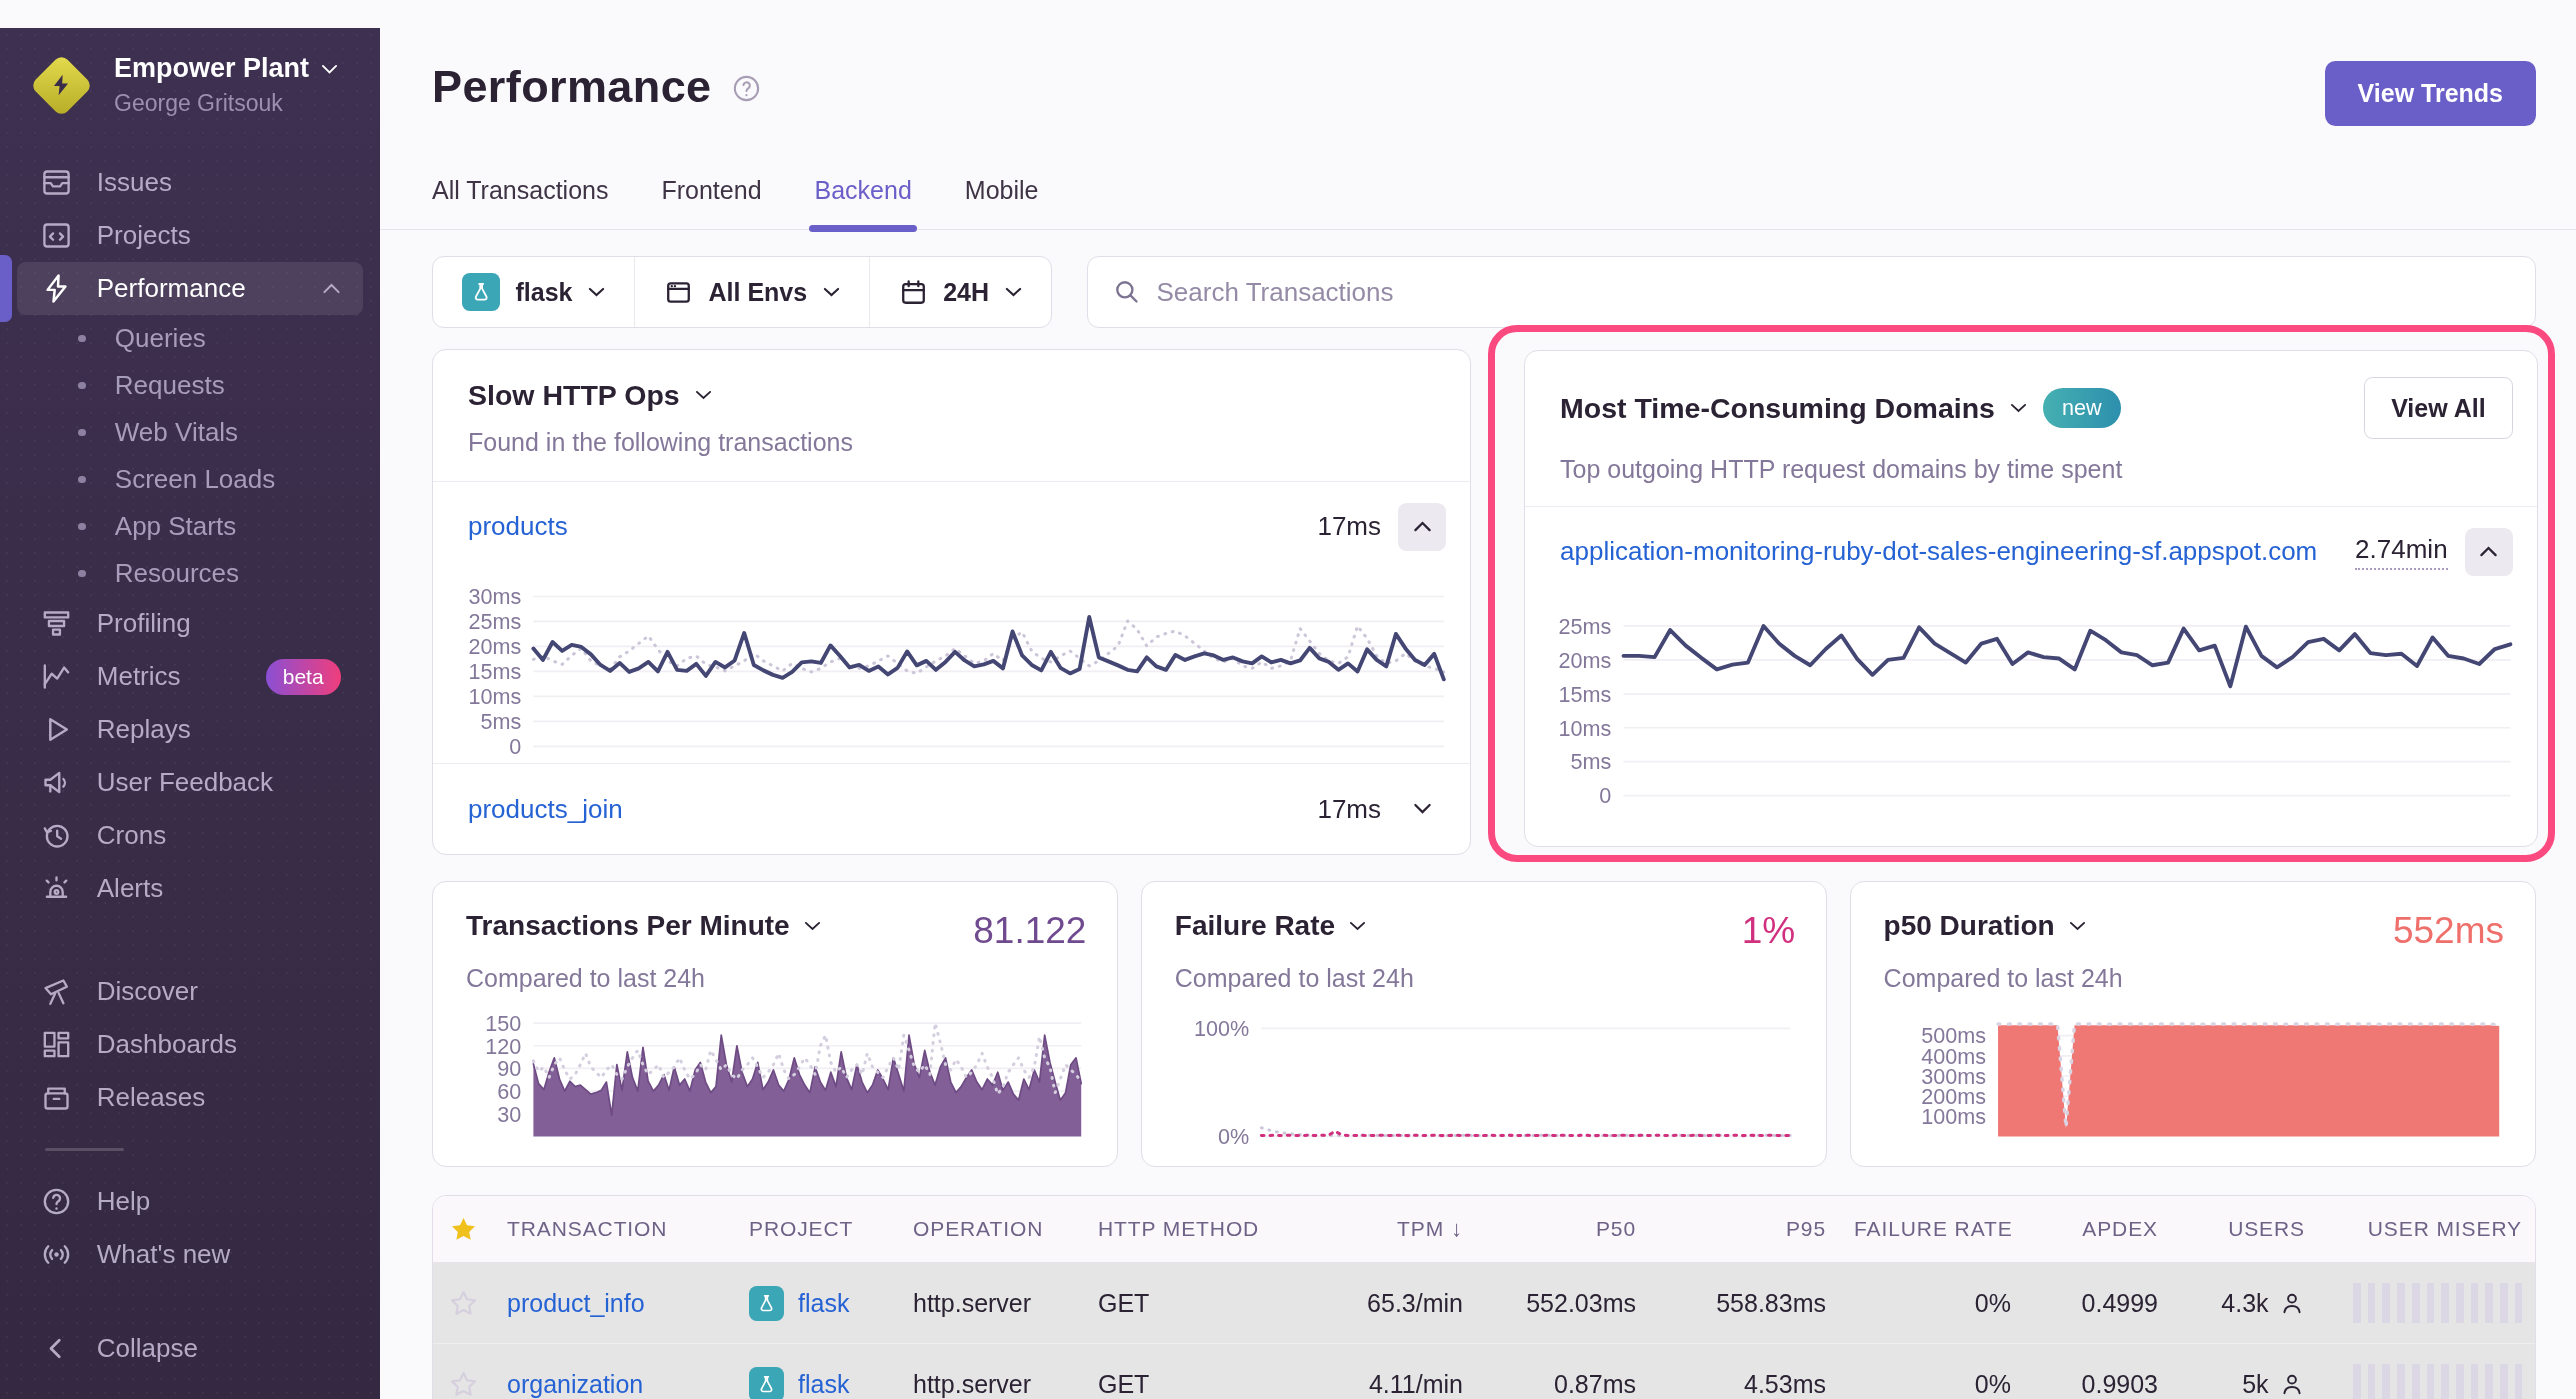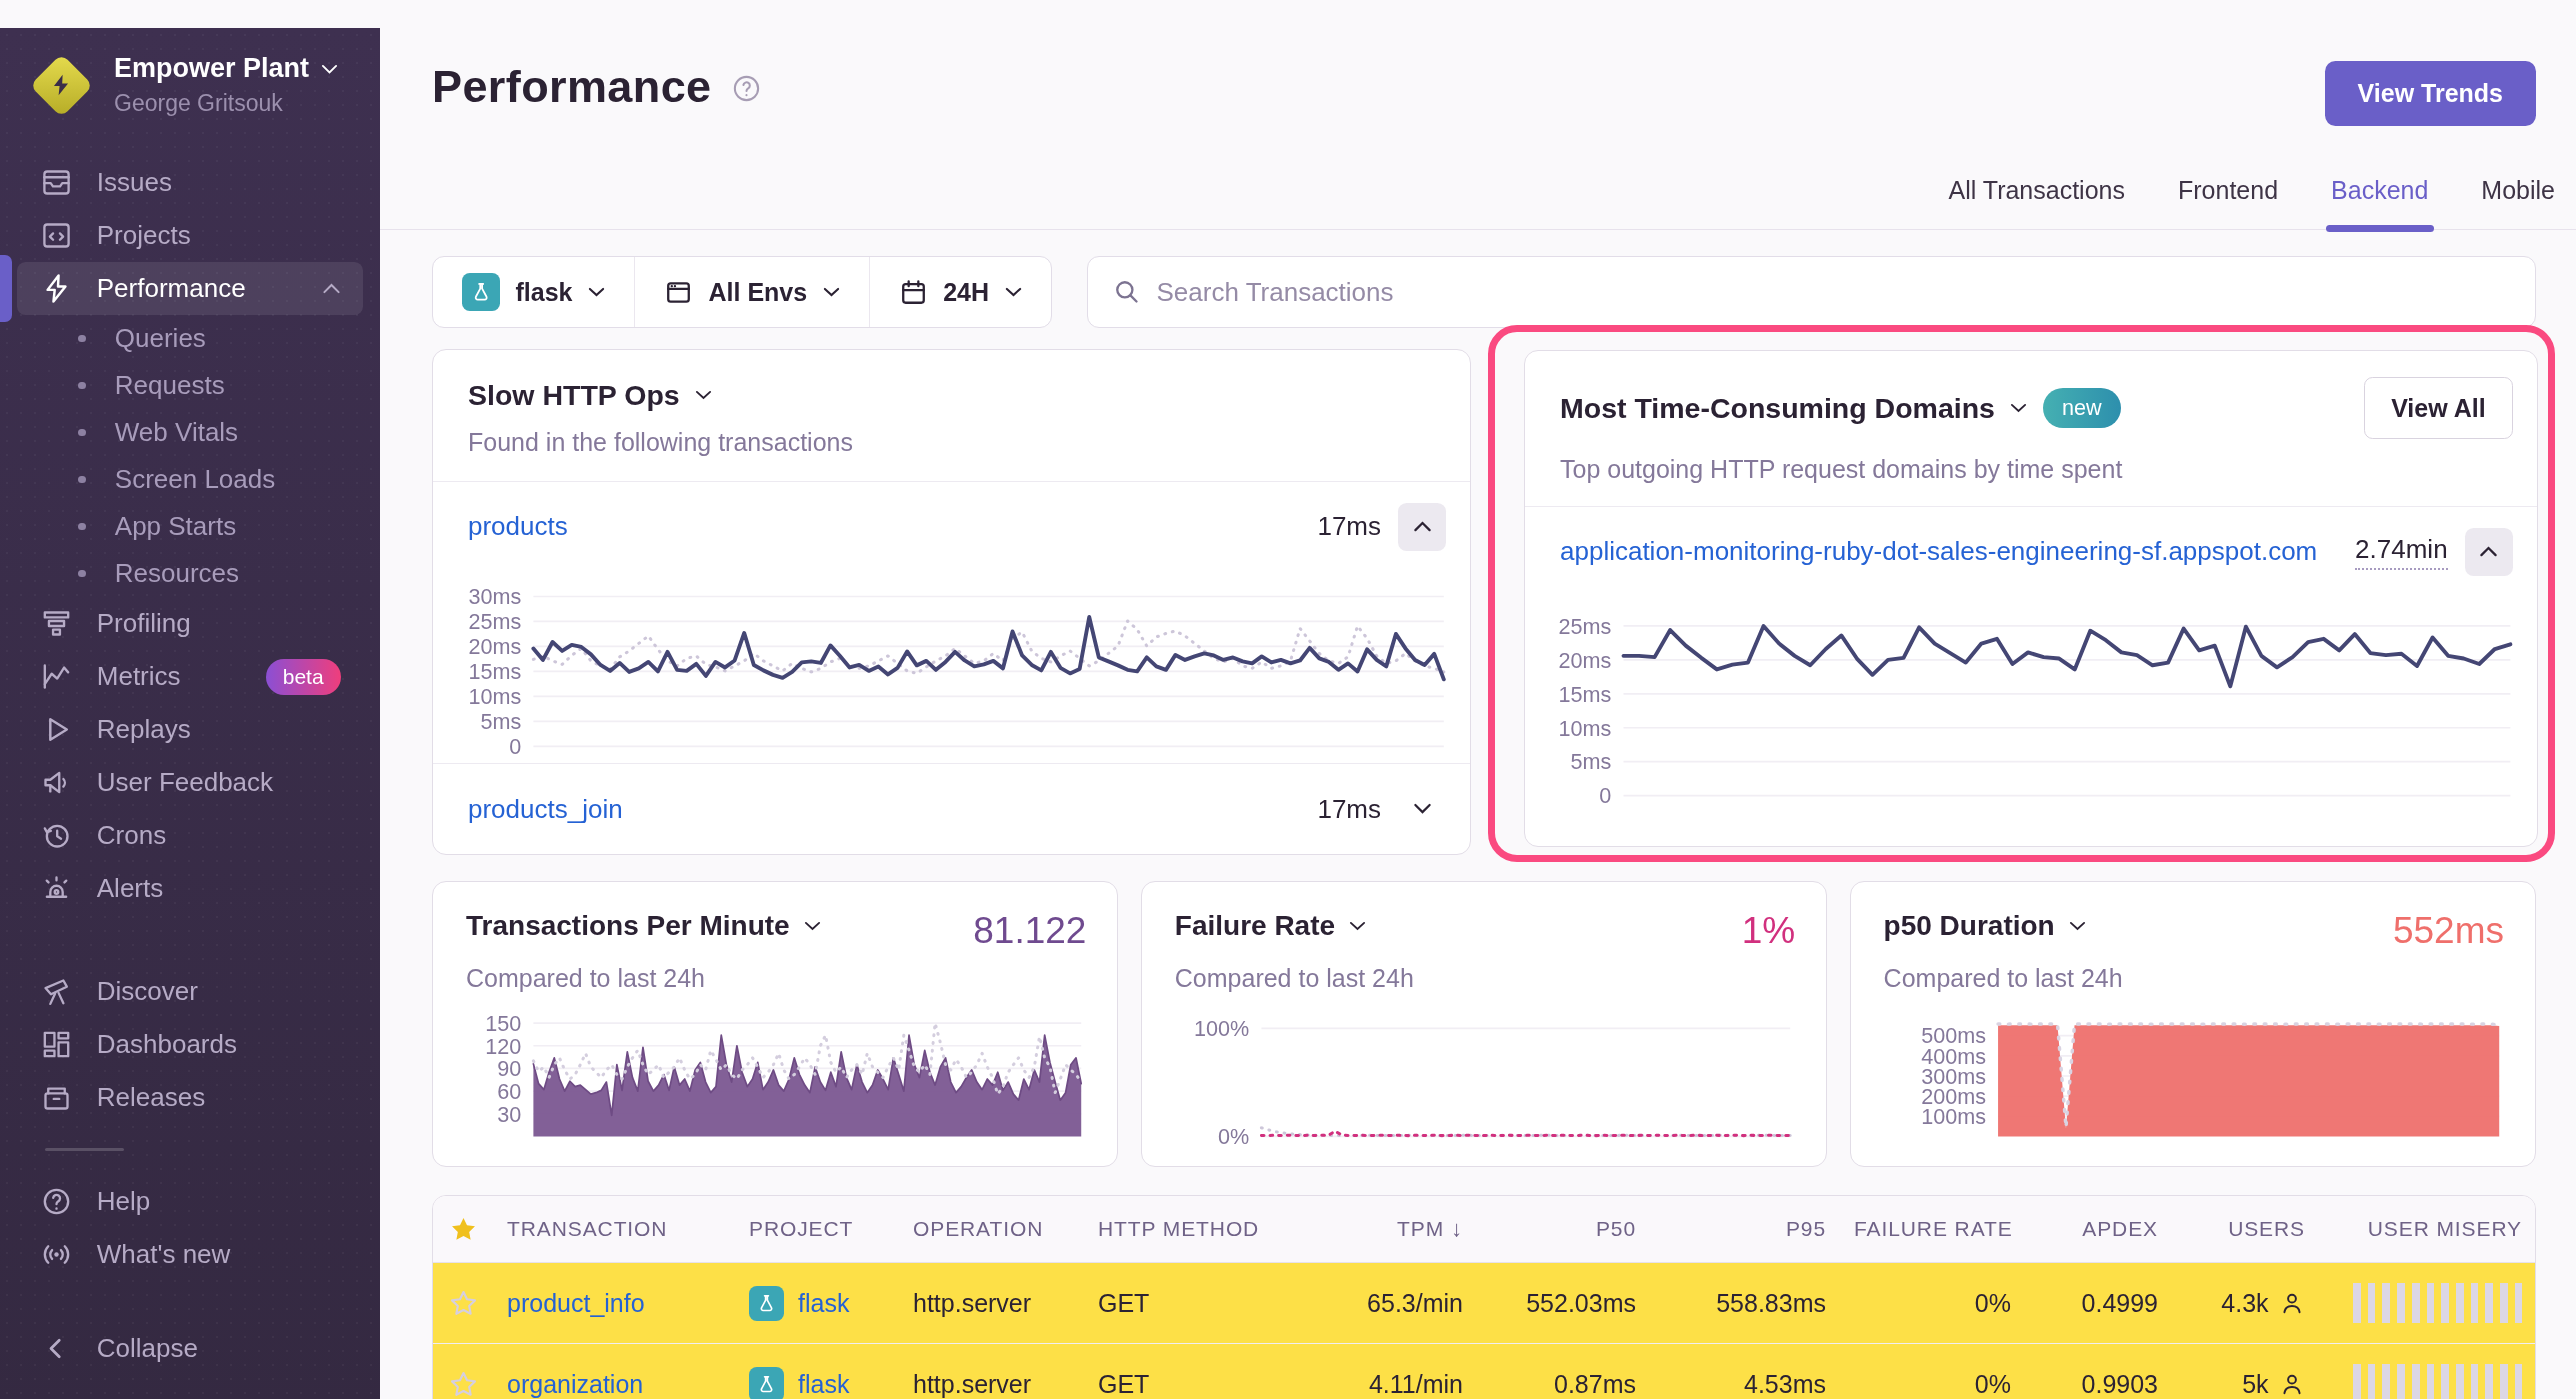--- a/index.html
+++ b/index.html
@@ -41,21 +41,21 @@
 
   
   .main { flex:1; display:flex; flex-direction:column; padding:33px 21px 0 52px; min-width:0; }
   .hdr-row { display:flex; align-items:flex-start; }
   .page-title-wrap { display:flex; align-items:center; gap:19px; }
   .page-title { font-size:45px; font-weight:bold; color:#2b2233; letter-spacing:0.4px; }
   .help-ic { color:#a79db4; margin-top:5.2px; }
   .btn-primary { margin-left:auto; margin-right:19px; background:#6a5fc8; color:#fff; font-size:25px; font-weight:bold;
     padding:18px 33px; border:none; border-radius:10.4px; cursor:pointer; }
   .tabs-wrap { margin:50px -21px 0 -52px; padding:0 21px 0 52px; border-bottom:1.7px solid #e7e2ec;
-    display:flex; gap:53px;justify-content:flex-end; }
+    display:flex; gap:53px; }
   .tab { font-size:25px; color:#3e3446; padding-bottom:24px; position:relative; cursor:pointer; }
   .tab.active { color:#6a5fc8; }
   .tab.active::after { content:""; position:absolute; left:-5.2px; right:-5.2px; bottom:-2.6px; height:7px;
     background:#6a5fc8; border-radius:3.5px; }
 
   .filter-row { margin-top:26px; display:flex; align-items:center; }
   .filter-group { display:flex; align-items:stretch; height:72px; background:#fff; border:1.7px solid #e2dde8;
     border-radius:12px; overflow:hidden; }
   .filter-seg { display:flex; align-items:center; gap:15.5px; padding:0 29px; font-size:25px; font-weight:bold;
     color:#2b2233; cursor:pointer; }
@@ -107,21 +107,21 @@
   .metric-sub { margin-top:12px; font-size:25px; color:#84789a; }
   .metric-chart { flex:1; margin-top:12px; min-height:0; }
 
   
   .table-card { margin:28px 19px 0 0; border-radius:14px; overflow:hidden; }
   table { width:100%; border-collapse:collapse; table-layout:fixed; }
   thead tr { background:#faf8fb; height:67px; }
   th { font-size:21px; font-weight:normal; color:#6f6287; letter-spacing:0.9px; text-align:left; padding:0 14px;
     border-bottom:1.7px solid #e7e2eb; white-space:nowrap; }
   th.r, td.r { text-align:right; }
-  tbody tr { height:81px; border-bottom:1.7px solid #f0edf3; background:#fde047; }
+  tbody tr { height:81px; border-bottom:1.7px solid #f0edf3; background:#e5e5e5; }
   td { font-size:25px; color:#2b2233; padding:0 14px; white-space:nowrap; overflow:hidden; }
   .cell-link { color:#2562d4; cursor:pointer; }
   .proj-cell { display:flex; align-items:center; gap:14px; }
   .tile-flask.sm { width:35px; height:35px; }
   .star-h { color:#f0c01d; display:flex; justify-content:center; }
   .star-r { color:#d6cfde; display:flex; justify-content:center; cursor:pointer; }
   .users-cell { display:flex; align-items:center; justify-content:flex-end; gap:10.4px; }
   .misery { width:169px; height:40px; margin-left:auto;
     background:repeating-linear-gradient(90deg,#dcd7e5 0 7.8px, transparent 7.8px 14.7px); }
   .sort-ic { font-size:22.4px; color:#6f6287; }

